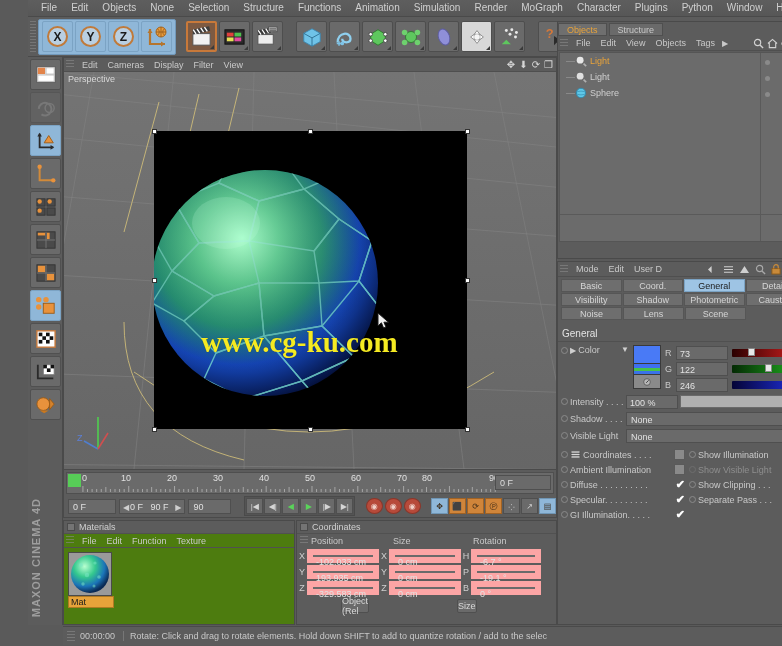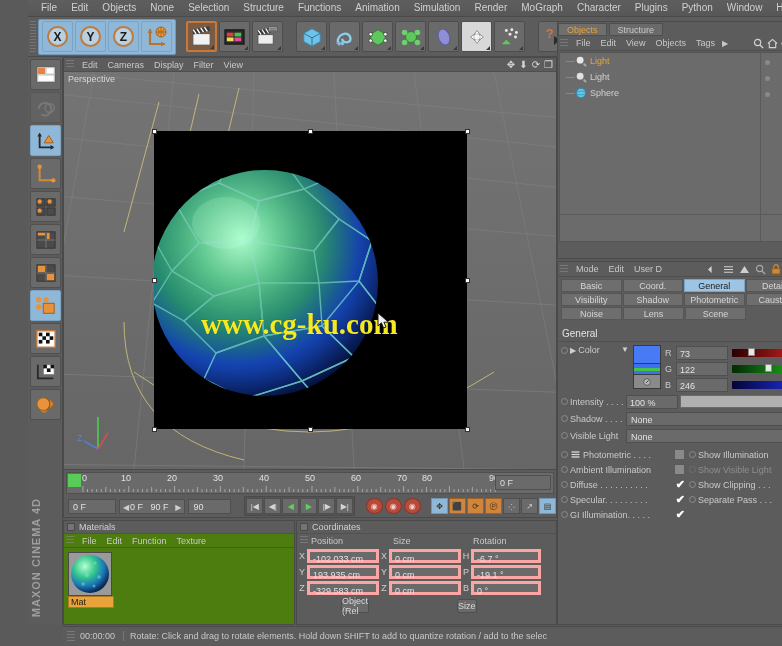--- a/index.html
+++ b/index.html
@@ -103,21 +103,21 @@
   .vp-label { position:absolute; left:4px; top:2px; font-size:9px; color:#d8d8d8; }
 
   .render-region {
     position:absolute; left:90px; top:59px; width:313px; height:298px;
     background:#000; 
   }
 
   .handle { position:absolute; width:5px; height:5px; background:#ffffff; border:1px solid #333; }
 
   .watermark {
-    position:absolute; left:137px; top:236px;
+    position:absolute; left:137px; top:254px;
     font-family:"Liberation Serif", serif; font-size:29px; font-weight:bold;
     color:#f5ea22; letter-spacing:0px; white-space:nowrap;
     text-shadow:0 0 1px rgba(0,0,0,.4);
   }
   .axis-gizmo { position:absolute; left:12px; bottom:14px; }
   .cursor-arrow { position:absolute; left:313px; top:240px; }
 
   
   .timeline {
     position:absolute; left:35px; top:470px; width:494px; height:48px;
@@ -168,21 +168,21 @@
   
   .coordpanel {
     position:absolute; left:268px; top:520px; width:261px; height:105px;
     background:#5c5c5c; border:1px solid #4a4a4a;
   }
   .coord-hdr { display:flex; height:13px; align-items:center; font-size:9px; color:#c9c9c9;}
   .coord-hdr .dots { width:8px;height:9px;margin:0 3px;
     background: repeating-linear-gradient(#8a8a8a 0 1px, transparent 1px 3px);opacity:.6;}
   .crow { display:flex; align-items:center; height:15px; margin:1px 0; }
   .clab { width:10px; font-size:9px; color:#cfcfcf; text-align:center; }
-  .cfield { height:14px; background:#6a6a6a; border:3px solid #fca5a5;
+  .cfield { height:14px; background:#6a6a6a; border:6px solid #fca5a5;
     font-size:9px; color:#e2e2e2; padding-left:3px; line-height:14px; position:relative;}
   .cbtn { height:14px; background:#6a6a6a; border:1px solid #4f4f4f; border-radius:2px;
     font-size:9px; color:#d8d8d8; display:flex; align-items:center; justify-content:center;}
 
   
   .objpanel {
     position:absolute; left:529px; top:21px; width:253px; height:238px;
     background:#5c5c5c; border:1px solid #4a4a4a;
   }
   .tabs { height:14px; display:flex; align-items:flex-end; }
@@ -1010,21 +1010,21 @@
     </div>
 
     <div style="display:flex; padding:2px 3px;">
       <div style="width:124px;">
         <div class="chkrow">
           <div class="abullet"></div>
           <svg width="11" height="9" viewBox="0 0 12 10" style="margin-right:2px;">
             <rect x="1" y="1" width="10" height="8" fill="#d8d8d8" stroke="#555"></rect>
             <path d="M1 3.6 h10 M1 6.4 h10" stroke="#333" stroke-width="1"></path>
           </svg>
-          <span class="albl" style="flex:1;">Photometric . . . .</span>
+          <span class="albl" style="flex:1;">Coordinates . . . .</span>
           <div class="chkbox"></div>
         </div>
         <div class="chkrow">
           <div class="abullet"></div>
           <span class="albl" style="flex:1;">Ambient Illumination</span>
           <div class="chkbox"></div>
         </div>
         <div class="chkrow">
           <div class="abullet"></div>
           <span class="albl" style="flex:1;">Diffuse . . . . . . . . . .</span>

